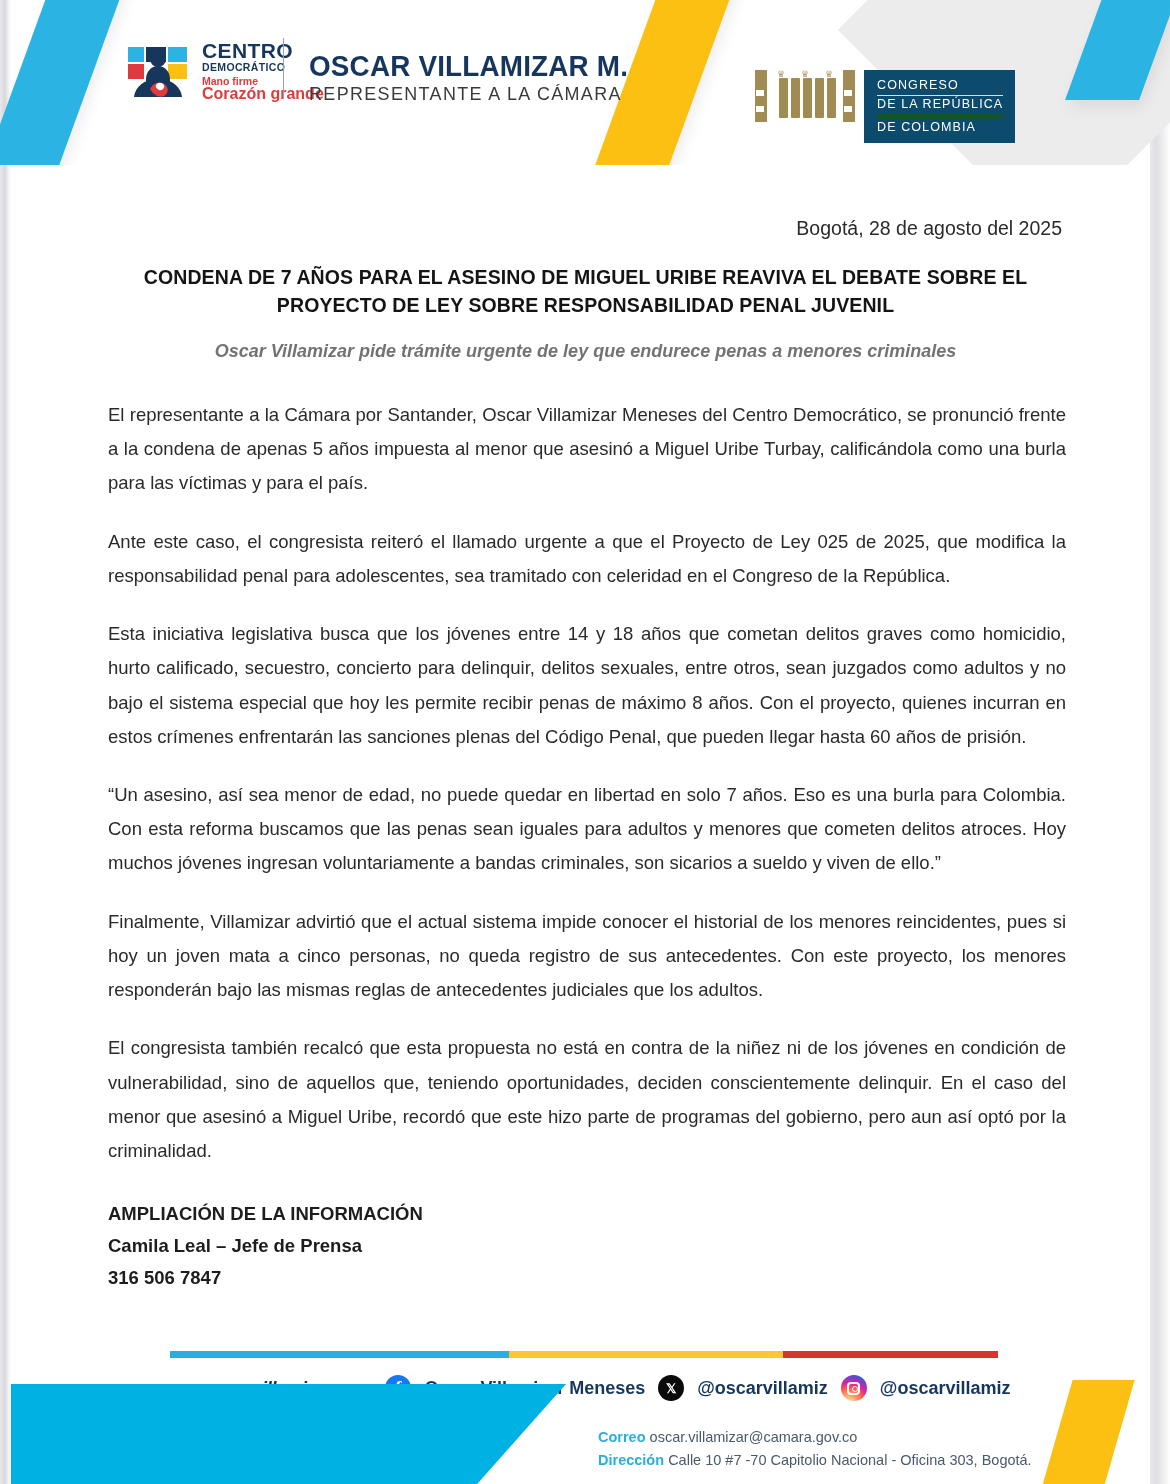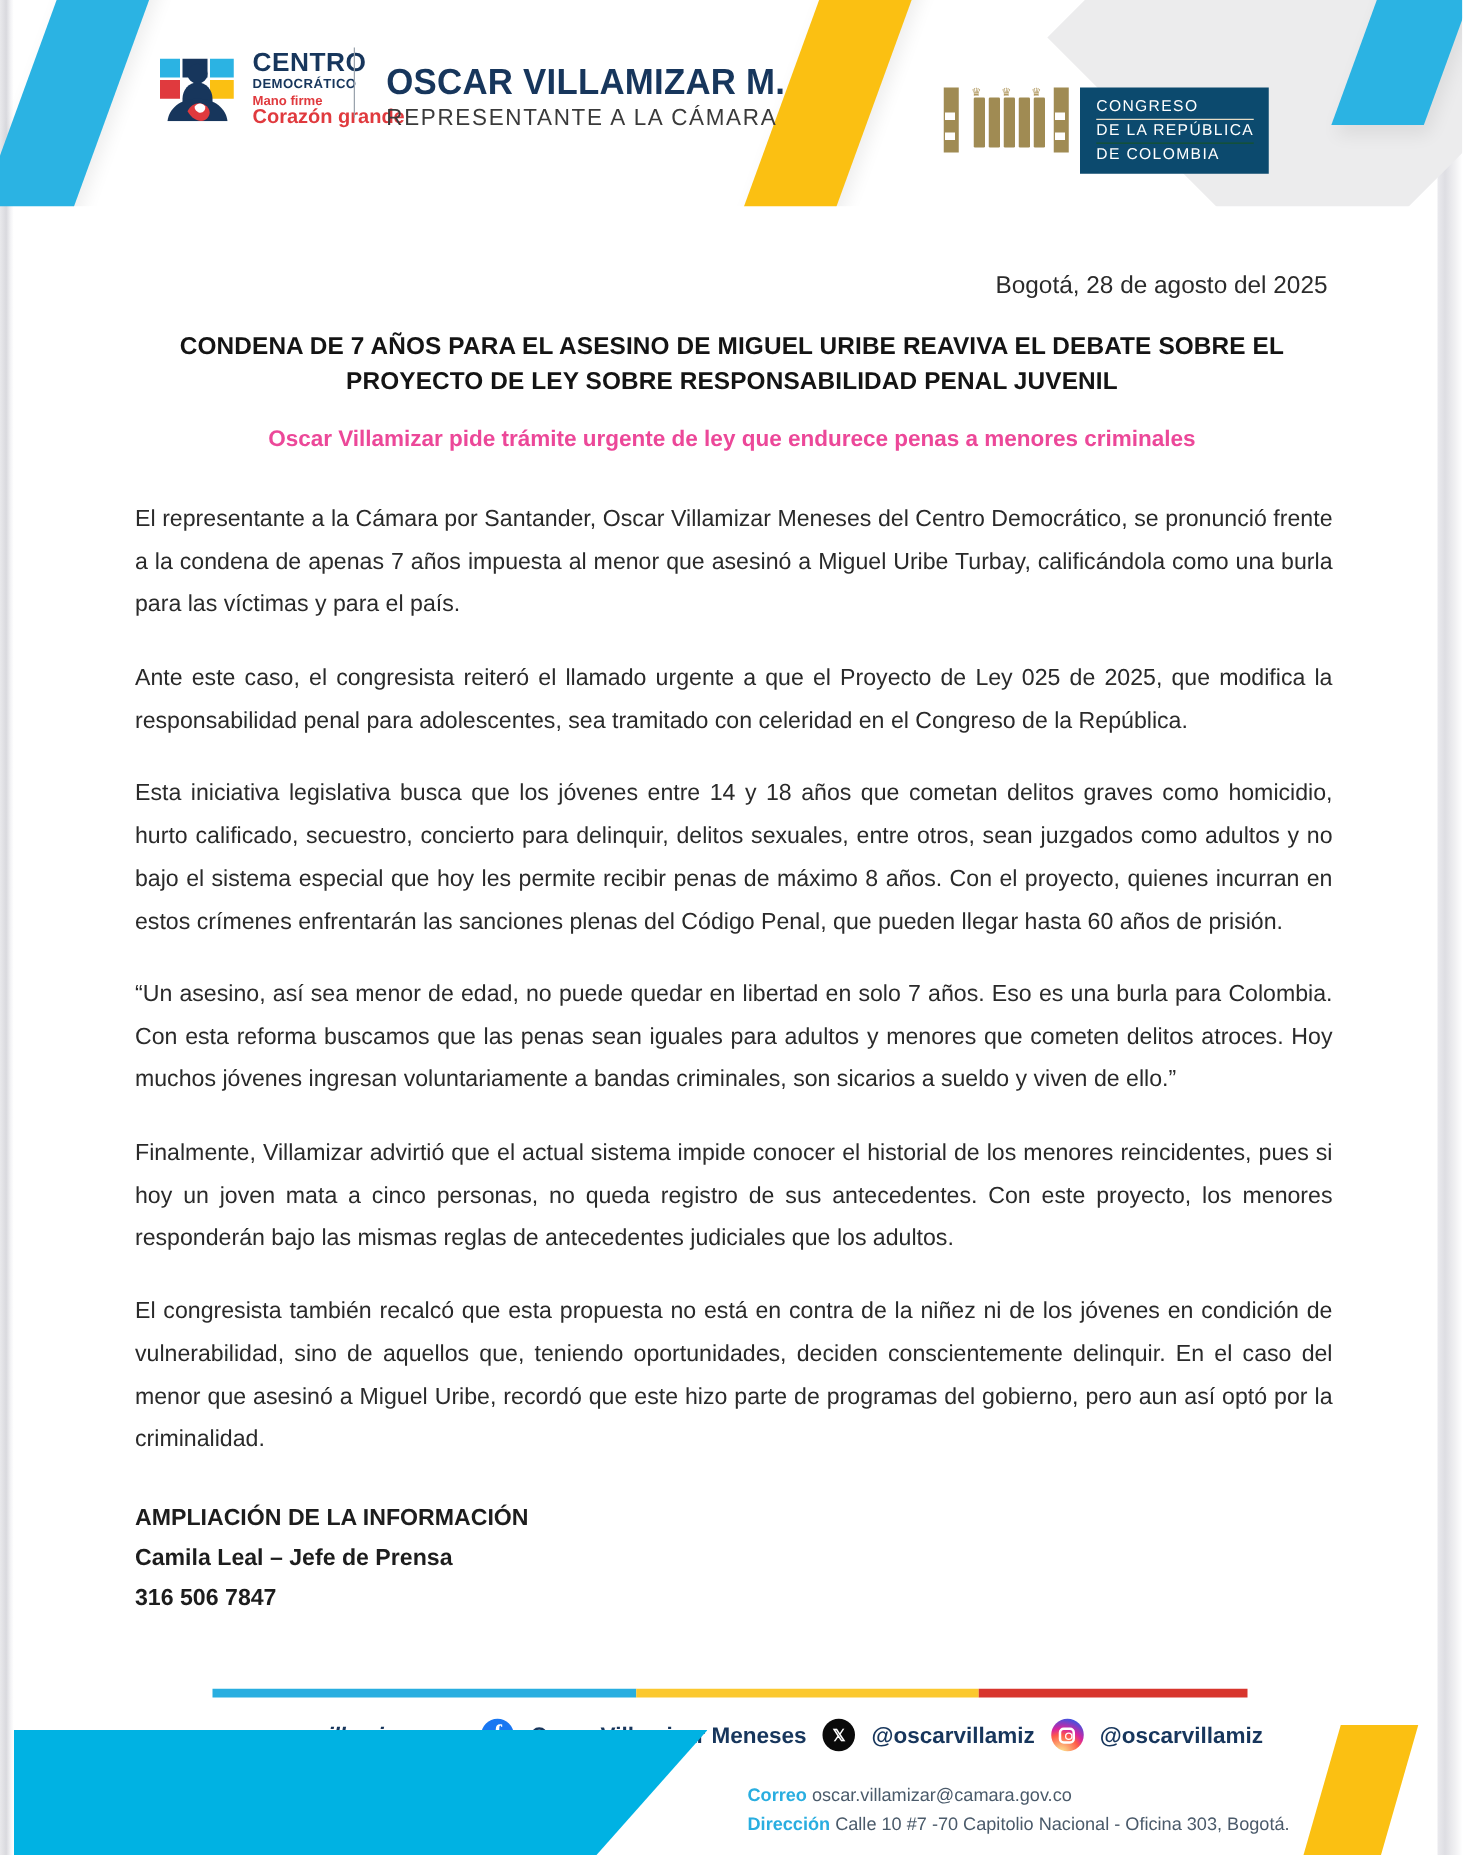--- a/index.html
+++ b/index.html
@@ -86,37 +86,37 @@
   .cap-col{ position:absolute; bottom:8px; width:9px; height:40px; background:#a08b53; border-radius:1px;}
   .cap-side{ position:absolute; bottom:4px; width:12px; height:52px; background:#a08b53;}
   .cap-dot{ position:absolute; width:8px; height:6px; background:#ffffff;}
   .cap-crown{ position:absolute; top:-1px; font-size:9px; color:#b29a62; }
   .cong-box{
     background:#0c4a6e; padding:7px 12px 7px 13px;
     display:flex; flex-direction:column; justify-content:center;
     margin-left:4px;
   }
   .cong-l{ color:#fff; font-size:12.5px; letter-spacing:1.1px; line-height:1.42; }
-  .cong-l.b{ border-top:1px solid #e7ddc6; border-bottom:1px solid #14532d; }
+  .cong-l.b{ border-top:1px solid #e7ddc6; border-bottom:5px solid #14532d; }
 
   
   .doc{ position:absolute; left:0; top:0; width:1170px; }
   .date{
     position:absolute; right:108px; top:217px;
     font-size:19.5px; color:#2b2b2b;
   }
   .title{
     position:absolute; left:108px; top:264px; width:955px;
     text-align:center; font-size:19.5px; font-weight:bold;
     line-height:1.42; letter-spacing:.1px; color:#141414;
   }
   .subtitle{
     position:absolute; left:108px; top:341px; width:955px;
-    text-align:center; font-size:18px; font-weight:bold; 
-    color:#ec4899;
+    text-align:center; font-size:18px; font-weight:bold; font-style:italic;
+    color:#737373;
   }
 
   .body-wrap{
     position:absolute; left:108px; top:398px; width:958px;
   }
   p.para{
     font-size:18.5px; line-height:1.85; text-align:justify;
     color:#2a2a2a; margin-bottom:24px;
     text-justify:inter-word;
   }
@@ -239,21 +239,21 @@
       </div>
     </div>
   </div>
 
   <div class="doc">
     <div class="date">Bogotá, 28 de agosto del 2025</div>
     <div class="title">CONDENA DE 7 AÑOS PARA EL ASESINO DE MIGUEL URIBE REAVIVA EL DEBATE SOBRE EL PROYECTO DE LEY SOBRE RESPONSABILIDAD PENAL JUVENIL</div>
     <div class="subtitle">Oscar Villamizar pide trámite urgente de ley que endurece penas a menores criminales</div>
 
     <div class="body-wrap">
-      <p class="para">El representante a la Cámara por Santander, Oscar Villamizar Meneses del Centro Democrático, se pronunció frente a la condena de apenas 7 años impuesta al menor que asesinó a Miguel Uribe Turbay, calificándola como una burla para las víctimas y para el país.</p>
+      <p class="para">El representante a la Cámara por Santander, Oscar Villamizar Meneses del Centro Democrático, se pronunció frente a la condena de apenas 5 años impuesta al menor que asesinó a Miguel Uribe Turbay, calificándola como una burla para las víctimas y para el país.</p>
       <p class="para">Ante este caso, el congresista reiteró el llamado urgente a que el Proyecto de Ley 025 de 2025, que modifica la responsabilidad penal para adolescentes, sea tramitado con celeridad en el Congreso de la República.</p>
       <p class="para">Esta iniciativa legislativa busca que los jóvenes entre 14 y 18 años que cometan delitos graves como homicidio, hurto calificado, secuestro, concierto para delinquir, delitos sexuales, entre otros, sean juzgados como adultos y no bajo el sistema especial que hoy les permite recibir penas de máximo 8 años. Con el proyecto, quienes incurran en estos crímenes enfrentarán las sanciones plenas del Código Penal, que pueden llegar hasta 60 años de prisión.</p>
       <p class="para quote">“Un asesino, así sea menor de edad, no puede quedar en libertad en solo 7 años. Eso es una burla para Colombia. Con esta reforma buscamos que las penas sean iguales para adultos y menores que cometen delitos atroces. Hoy muchos jóvenes ingresan voluntariamente a bandas criminales, son sicarios a sueldo y viven de ello.”</p>
       <p class="para">Finalmente, Villamizar advirtió que el actual sistema impide conocer el historial de los menores reincidentes, pues si hoy un joven mata a cinco personas, no queda registro de sus antecedentes. Con este proyecto, los menores responderán bajo las mismas reglas de antecedentes judiciales que los adultos.</p>
       <p class="para">El congresista también recalcó que esta propuesta no está en contra de la niñez ni de los jóvenes en condición de vulnerabilidad, sino de aquellos que, teniendo oportunidades, deciden conscientemente delinquir. En el caso del menor que asesinó a Miguel Uribe, recordó que este hizo parte de programas del gobierno, pero aun así optó por la criminalidad.</p>
     </div>
 
     <div class="contact">
       <div>AMPLIACIÓN DE LA INFORMACIÓN</div>
       <div>Camila Leal – Jefe de Prensa</div>

